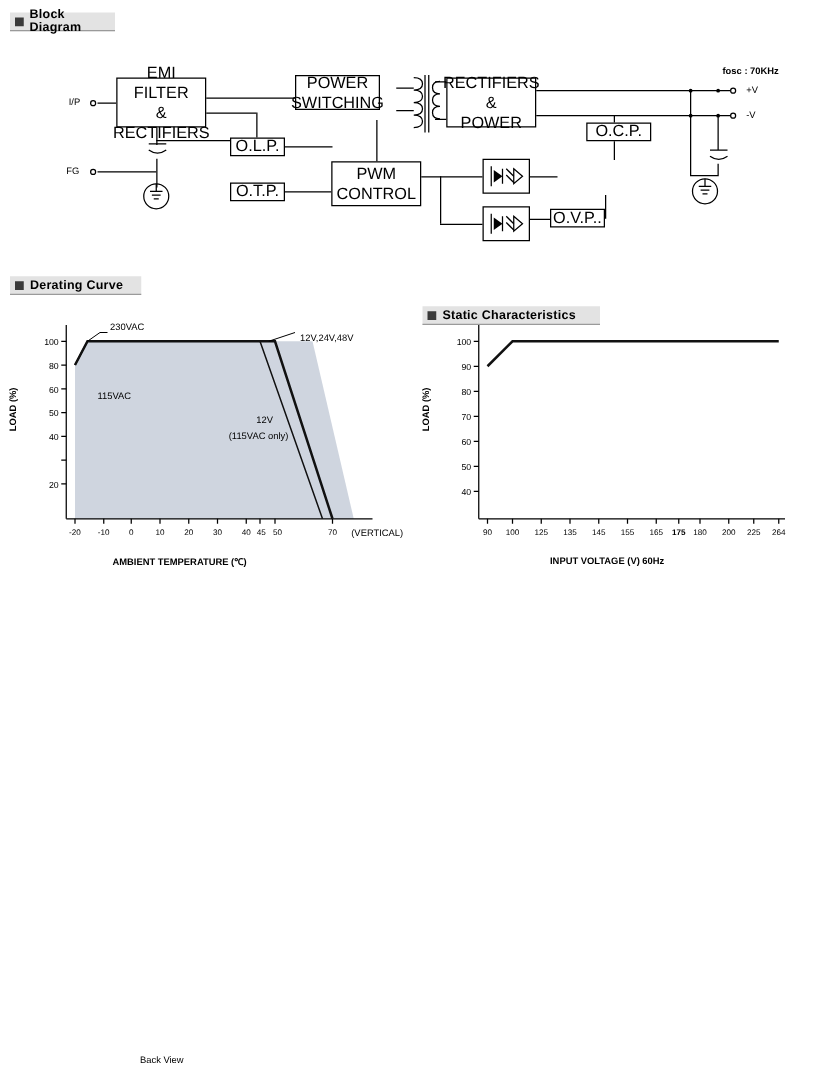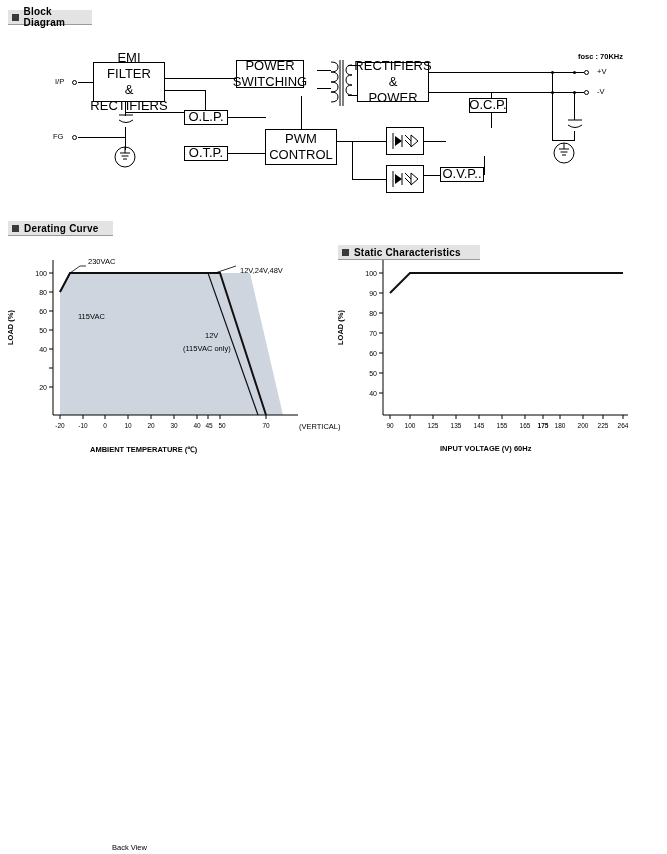--- a/index.html
+++ b/index.html
@@ -145,21 +145,21 @@
   <div class="ln vl" style="left:574px;top:131px;height:9px;"></div>
   <div class="ln hl" style="left:552px;top:140px;width:23px;"></div>
   <svg style="position:absolute;left:550px;top:140px;" width="28" height="26">
     <circle cx="14" cy="13" r="10" fill="none" stroke="#000" stroke-width="1"></circle>
     <line x1="9" y1="9" x2="19" y2="9" stroke="#000" stroke-width="1"></line>
     <line x1="10.5" y1="12" x2="17.5" y2="12" stroke="#000" stroke-width="1"></line>
     <line x1="12" y1="15" x2="16" y2="15" stroke="#000" stroke-width="1"></line>
     <line x1="14" y1="3" x2="14" y2="9" stroke="#000" stroke-width="1"></line>
   </svg>
 
-  <div class="box" style="left:469px;top:98px;width:38px;height:15px;">
+  <div class="box" style="left:469px;top:98px;width:52px;height:15px;">
     <span>O.C.P.</span>
   </div>
   <div class="ln vl" style="left:491px;top:92px;height:6px;"></div>
   <div class="ln vl" style="left:491px;top:113px;height:15px;"></div>
 
 
   <div class="box" style="left:184px;top:110px;width:44px;height:15px;">
     <span>O.L.P.</span>
   </div>
   <div class="ln hl" style="left:228px;top:117px;width:38px;"></div>
@@ -272,21 +272,21 @@
 
     <line x1="62" y1="23" x2="72" y2="16" stroke="#000" stroke-width="0.8"></line>
     <line x1="72" y1="16" x2="78" y2="16" stroke="#000" stroke-width="0.8"></line>
     <line x1="207" y1="23" x2="228" y2="16" stroke="#000" stroke-width="0.8"></line>
   </svg>
   <div class="lbl" style="left:80px;top:7px;">230VAC</div>
   <div class="lbl" style="left:70px;top:62px;">115VAC</div>
   <div class="lbl" style="left:232px;top:16px;">12V,24V,48V</div>
   <div class="lbl" style="left:197px;top:81px;">12V</div>
   <div class="lbl" style="left:175px;top:94px;">(115VAC only)</div>
-  <div class="lbl" style="left:291px;top:172px;">(VERTICAL)</div>
+  <div class="lbl" style="left:273px;top:172px;">(VERTICAL)</div>
   <div class="axis-label" style="left:-2px;top:95px;transform:rotate(-90deg);transform-origin:left top;">LOAD (%)</div>
   <div class="axis-label" style="left:82px;top:194px;">AMBIENT TEMPERATURE (℃)</div>
 </div>
 
 <div style="position:absolute;left:338px;top:250px;width:320px;height:215px;">
   <svg width="320" height="215">
     <line x1="45" y1="165" x2="290" y2="165" stroke="#000" stroke-width="1"></line>
     <line x1="45" y1="10" x2="45" y2="165" stroke="#000" stroke-width="1"></line>
     <g stroke="#000" stroke-width="1">
       <line x1="41" y1="23" x2="45" y2="23"></line>

